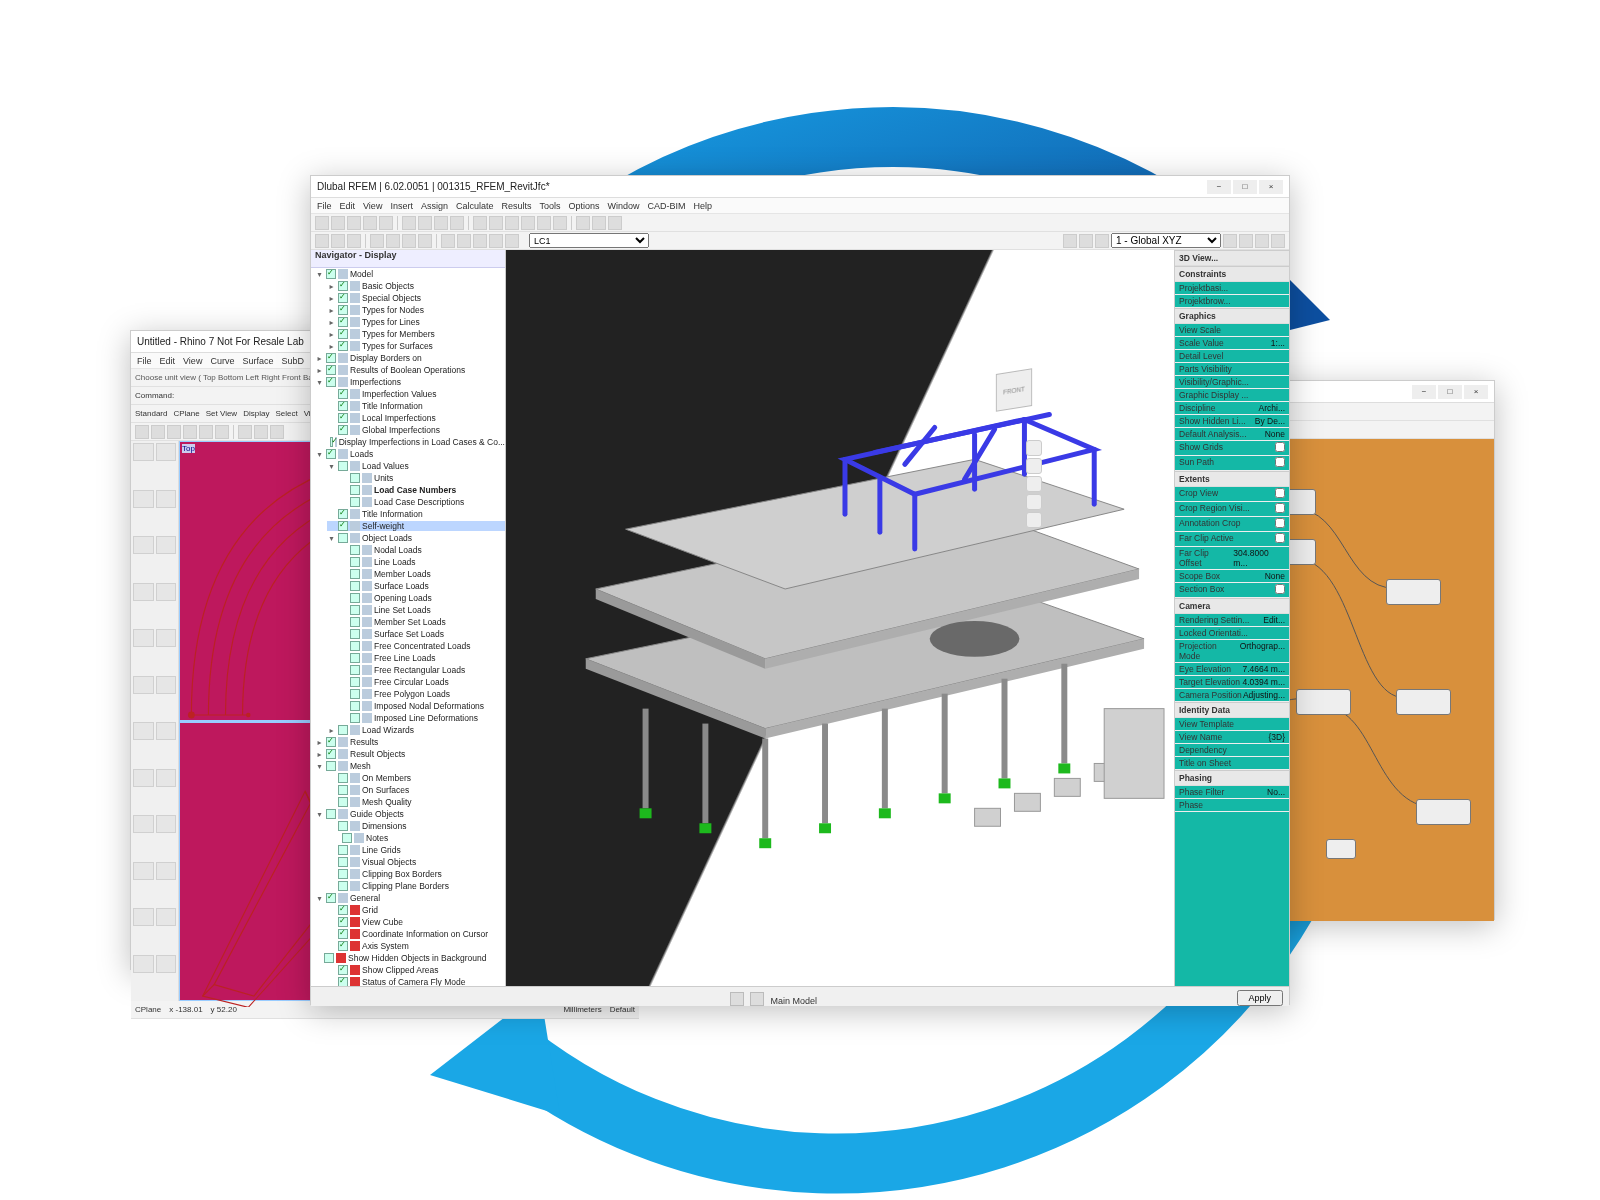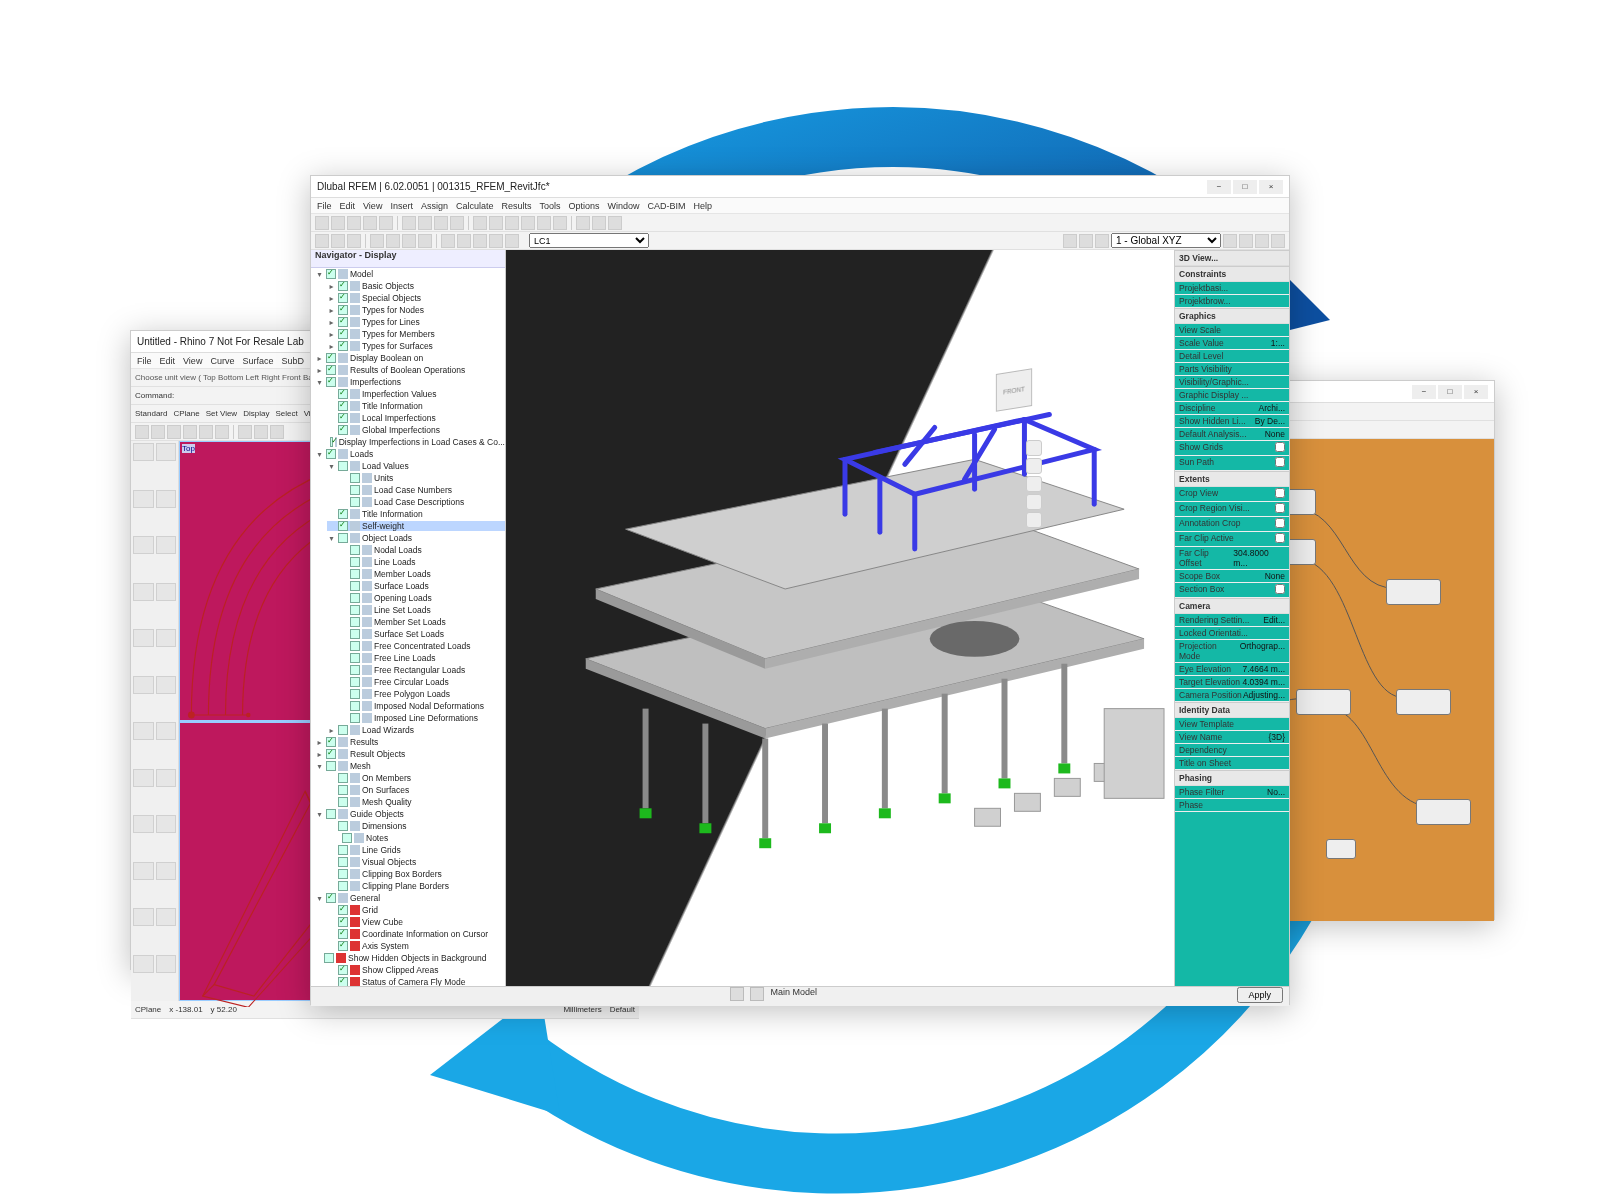--- a/index.html
+++ b/index.html
@@ -50,21 +50,21 @@
 #nav li.sel>.row{background:#bcd6ff}
 .viewport3d{flex:1;position:relative;background:#222;overflow:hidden}
 .viewport3d .split{position:absolute;inset:0;background:linear-gradient(115deg,#222 0 48%,#fff 48.3% 100%)}
 .viewport3d svg{position:absolute;inset:0}
 #props{width:115px;background:#14b8a6;border-left:1px solid #ccc;font-size:8.5px}
 #props .sec{background:#e8e8e8;padding:2px 4px;font-weight:600;border-top:1px solid #ccc;border-bottom:1px solid #ddd}
 #props .kv{display:flex;justify-content:space-between;padding:1px 4px;border-bottom:1px solid #eee}
 #props .kv .k{color:#333}
 #props .kv .v{color:#111}
 #props .kv input.ck{width:10px;height:10px}
-#main .status{height:20px;background:#f0f0f0;border-top:1px solid #ccc;display:flex;align-items:flex-start;gap:6px;padding:0 6px;font-size:9px}
+#main .status{height:20px;background:#f0f0f0;border-top:1px solid #ccc;display:flex;align-items:flex-end;gap:6px;padding:0 6px;font-size:9px}
 #main .status .sp{flex:1}
 
 .vcube{position:absolute;right:140px;top:120px;width:40px;height:40px}
 .vcube .c{width:40px;height:40px;background:#eee;border:1px solid #bbb;transform:rotateX(20deg) rotateY(-25deg);font-size:7px;display:flex;align-items:center;justify-content:center;color:#888}
 .navwheel{position:absolute;right:132px;top:190px;width:16px;display:flex;flex-direction:column;gap:2px}
 .navwheel span{width:16px;height:16px;background:#eee;border:1px solid #ccc;border-radius:3px}
 </style>
 </head>
 <body>
 
@@ -390,21 +390,21 @@
                 <span class="cb"></span>
                 <span class="ic "></span>
                 <span class="lbl">Types for Surfaces</span>
               </div>
             </li>
             <li style="padding-left: 4px;">
               <div class="row">
                 <span class="exp">▸</span>
                 <span class="cb"></span>
                 <span class="ic "></span>
-                <span class="lbl">Display Boolean on</span>
+                <span class="lbl">Display Borders on</span>
               </div>
             </li>
             <li style="padding-left: 4px;">
               <div class="row">
                 <span class="exp">▸</span>
                 <span class="cb"></span>
                 <span class="ic "></span>
                 <span class="lbl">Results of Boolean Operations</span>
               </div>
             </li>
@@ -473,21 +473,21 @@
               </div>
             </li>
             <li style="padding-left: 28px;">
               <div class="row">
                 <span class="exp"></span>
                 <span class="cb off"></span>
                 <span class="ic "></span>
                 <span class="lbl">Units</span>
               </div>
             </li>
-            <li style="padding-left: 28px;">
+            <li style="padding-left: 28px; font-weight: bold;">
               <div class="row">
                 <span class="exp"></span>
                 <span class="cb off"></span>
                 <span class="ic "></span>
                 <span class="lbl">Load Case Numbers</span>
               </div>
             </li>
             <li style="padding-left: 28px;">
               <div class="row">
                 <span class="exp"></span>

